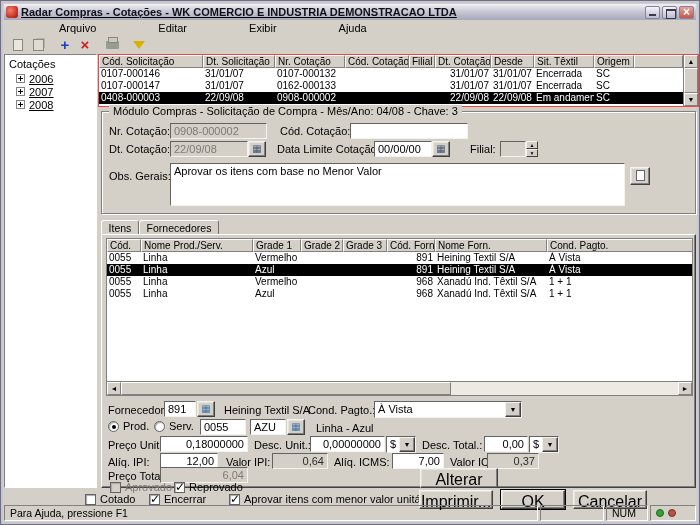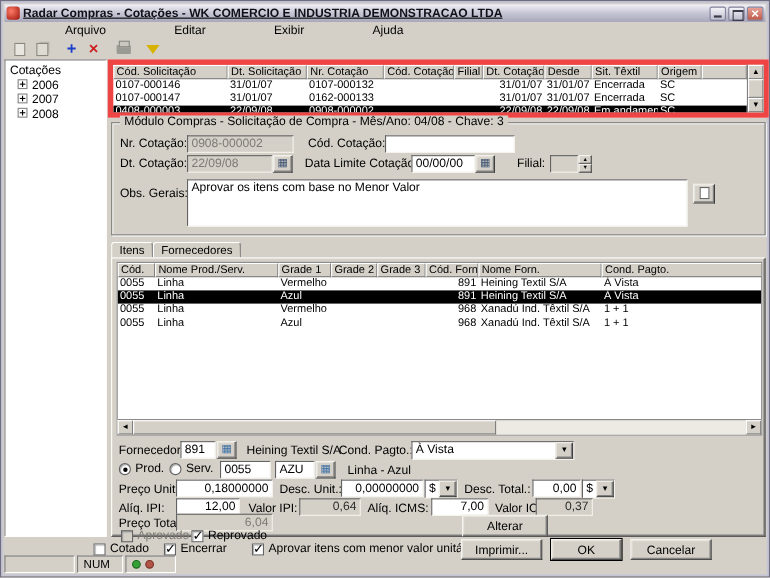--- a/index.html
+++ b/index.html
@@ -37,36 +37,36 @@
   .g-print { width:13px; height:8px; background:#9a9a94; border-radius:1px; position:relative; }
   .g-print::before { content:""; position:absolute; top:-4px; left:2px; width:8px; height:4px; background:#c8c8c0; border:1px solid #8a877d; }
   .g-filter { width:0; height:0; border-left:6px solid transparent; border-right:6px solid transparent;
               border-top:8px solid #d8b200; position:relative; }
   .g-filter::after { content:""; position:absolute; left:-1px; top:-9px; width:2px; height:0; border-top:9px solid #3a6ea5; opacity:.0; }
 
   
   .tree { position:absolute; left:3px; top:53px; width:93px; height:434px; background:#fff;
           border:1px solid; border-color:#808080 #fff #fff #808080; padding:3px 0 0 4px; overflow:hidden; }
   .tree-root { font-size:11px; margin-bottom:2px; }
-  .tree-item { display:flex; align-items:flex-start; height:13px; margin-left:7px; }
+  .tree-item { display:flex; align-items:center; height:13px; margin-left:7px;text-decoration:underline; }
   .plusbox { width:9px; height:9px; border:1px solid #848484; background:#fff; position:relative; margin-right:4px; flex:none; }
   .plusbox::before { content:""; position:absolute; left:1px; top:3px; width:5px; height:1px; background:#000; }
   .plusbox::after  { content:""; position:absolute; left:3px; top:1px; width:1px; height:5px; background:#000; }
   .tree-label { font-size:11px; }
 
   
   .cell { padding:0 2px; font-size:10px; white-space:nowrap; overflow:hidden; }
   .hrow { display:flex; height:13px; flex:none; }
   .hrow .cell { background:#d4d0c8; border:1px solid; border-color:#fff #808080 #808080 #fff; line-height:11px; }
   .drow { display:flex; height:12px; line-height:12px; flex:none; }
   .drow.sel { background:#000; color:#fff; }
   .ra { text-align:right; }
 
   .topgrid { position:absolute; left:97px; top:53px; width:601px; height:53px; background:#fff;
-             border:5px solid #ef4444; display:flex; }
+             border:1px solid #ef4444; display:flex; }
   .tg-body { flex:1; overflow:hidden; }
   .q0{width:104px;flex:none}.q1{width:72px;flex:none}.q2{width:70px;flex:none}.q3{width:64px;flex:none}
   .q4{width:26px;flex:none}.q5{width:56px;flex:none}.q6{width:43px;flex:none}.q7{width:60px;flex:none}
   .q8{width:40px;flex:none}.q9{flex:1}
 
   .vscroll { width:15px; flex:none; background:#eceae2; border-left:1px solid #808080; display:flex; flex-direction:column; }
   .sbtn { height:13px; background:#d4d0c8; border:1px solid; border-color:#fff #808080 #808080 #fff;
           font-size:7px; line-height:11px; text-align:center; flex:none; }
   .sbtn.up::after{content:"▲";} .sbtn.dn::after{content:"▼";}
   .sb-track { flex:1; position:relative; }
@@ -130,21 +130,21 @@
   .rdot { width:11px; height:11px; border-radius:50%; background:#fff; border:1px solid #636363;
           box-shadow:inset 1px 1px 1px #a8a8a8; position:relative; flex:none; }
   .radio.checked .rdot::after { content:""; position:absolute; left:3px; top:3px; width:4px; height:4px;
                                 background:#000; border-radius:50%; }
   .chk { position:absolute; display:flex; align-items:center; gap:4px; font-size:11px; white-space:nowrap; }
   .cbox { width:11px; height:11px; background:#fff; border:1px solid #636363;
           box-shadow:inset 1px 1px 1px #a8a8a8; position:relative; flex:none; }
   .chk.checked .cbox::after { content:"✓"; position:absolute; left:0; top:-3px; font-size:12px; font-weight:bold; color:#000; }
   .chk.disabled { color:#7e7a74; }
   .chk.disabled .cbox { background:#d4d0c8; }
-  .pbtn { position:absolute; background:#d4d0c8; font-size:11px; text-align:center;
+  .pbtn { position:absolute; background:#d4d0c8; font-size:16px; text-align:center;
           border:1px solid; border-color:#f4f2ec #404040 #404040 #f4f2ec;
           box-shadow:inset -1px -1px 0 #808080, inset 1px 1px 0 #e6e3dc; padding-top:2px; }
   .pbtn.default { box-shadow:0 0 0 1px #000, inset -1px -1px 0 #808080, inset 1px 1px 0 #e6e3dc; }
   .ftext { position:absolute; font-size:11px; white-space:nowrap; }
 
   
   .statusbar { position:absolute; left:3px; right:3px; bottom:3px; height:16px; display:flex; gap:2px; }
   .sp { border:1px solid; border-color:#808080 #fff #fff #808080; font-size:10.5px; padding:1px 5px;
         white-space:nowrap; overflow:hidden; }
   .sp1 { flex:1; } .sp2 { width:64px; } .sp3 { width:42px; }
@@ -438,20 +438,21 @@
   </span>
   <span class="chk checked" style="left:228px;top:492px">
     <span class="cbox"></span>
     <span>Aprovar itens com menor valor unitário</span>
   </span>
   <button class="pbtn" style="left:418px;top:489px;width:74px;height:19px">Imprimir...</button>
   <button class="pbtn default" style="left:500px;top:489px;width:64px;height:19px">OK</button>
   <button class="pbtn" style="left:572px;top:489px;width:74px;height:19px">Cancelar</button>
 
   <div class="statusbar">
+    <span class="sp sp1">Para Ajuda, pressione F1</span>
     <span class="sp sp2"></span>
     <span class="sp sp3">NUM</span>
     <span class="sp sp4">
       <span class="dot green"></span>
       <span class="dot red"></span>
     </span>
   </div>
 
 </div>
 

